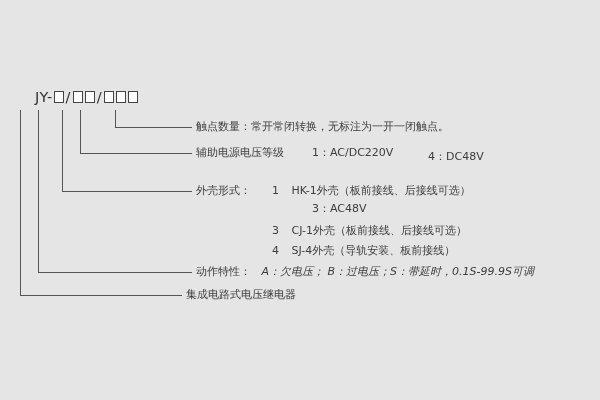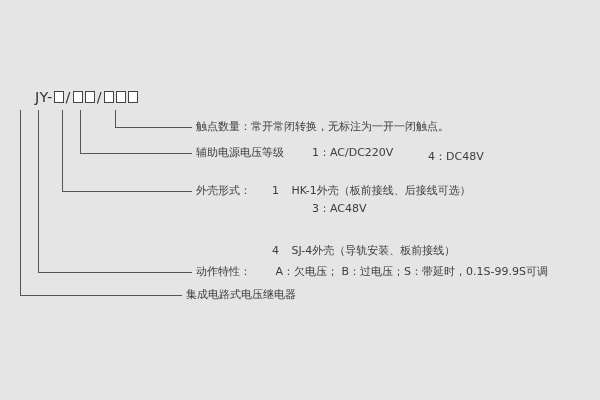--- a/index.html
+++ b/index.html
@@ -34,21 +34,21 @@
   }
   .sep { margin: 0 1px; }
 
   .row {
     position: absolute;
     font-size: 11px; line-height: 14px;
     white-space: nowrap;
     color: #3d3d3d;
   }
   .opt-desc { margin-left: 9px; }
-  .action-text { margin-left: 21px; }
+  .action-text { margin-left: 7px; font-style: italic; }
 </style>
 </head>
 <body>
 
 <div class="stage">
 
   <div class="model-code">
     <span class="mc-text">JY-</span>
     <span class="box"></span>
     <span class="mc-text sep">/</span>
@@ -74,20 +74,24 @@
   <div class="row" style="left:312px; top:146px;">1：AC/DC220V</div>
   <div class="row" style="left:312px; top:166px;margin-top:36px;">3：AC48V</div>
   <div class="row" style="left:428px; top:150px;">4：DC48V</div>
 
   <div class="row" style="left:196px; top:184px;font-family:Liberation Mono, monospace;">外壳形式：</div>
 
   <div class="row" style="left:272px; top:184px;text-align:right;">
     <span class="opt-num">1</span>
     <span class="opt-desc">HK-1外壳（板前接线、后接线可选）</span>
   </div>
+  <div class="row" style="left:272px; top:224px;">
+    <span class="opt-num">3</span>
+    <span class="opt-desc">CJ-1外壳（板前接线、后接线可选）</span>
+  </div>
   <div class="row" style="left:272px; top:244px;text-align:right;">
     <span class="opt-num">4</span>
     <span class="opt-desc">SJ-4外壳（导轨安装、板前接线）</span>
   </div>
 
   <div class="row" style="left:196px; top:265px;">
     <span>动作特性：</span>
     <span class="action-text">A：欠电压；  B：过电压；S：带延时，0.1S-99.9S可调</span>
   </div>
 

